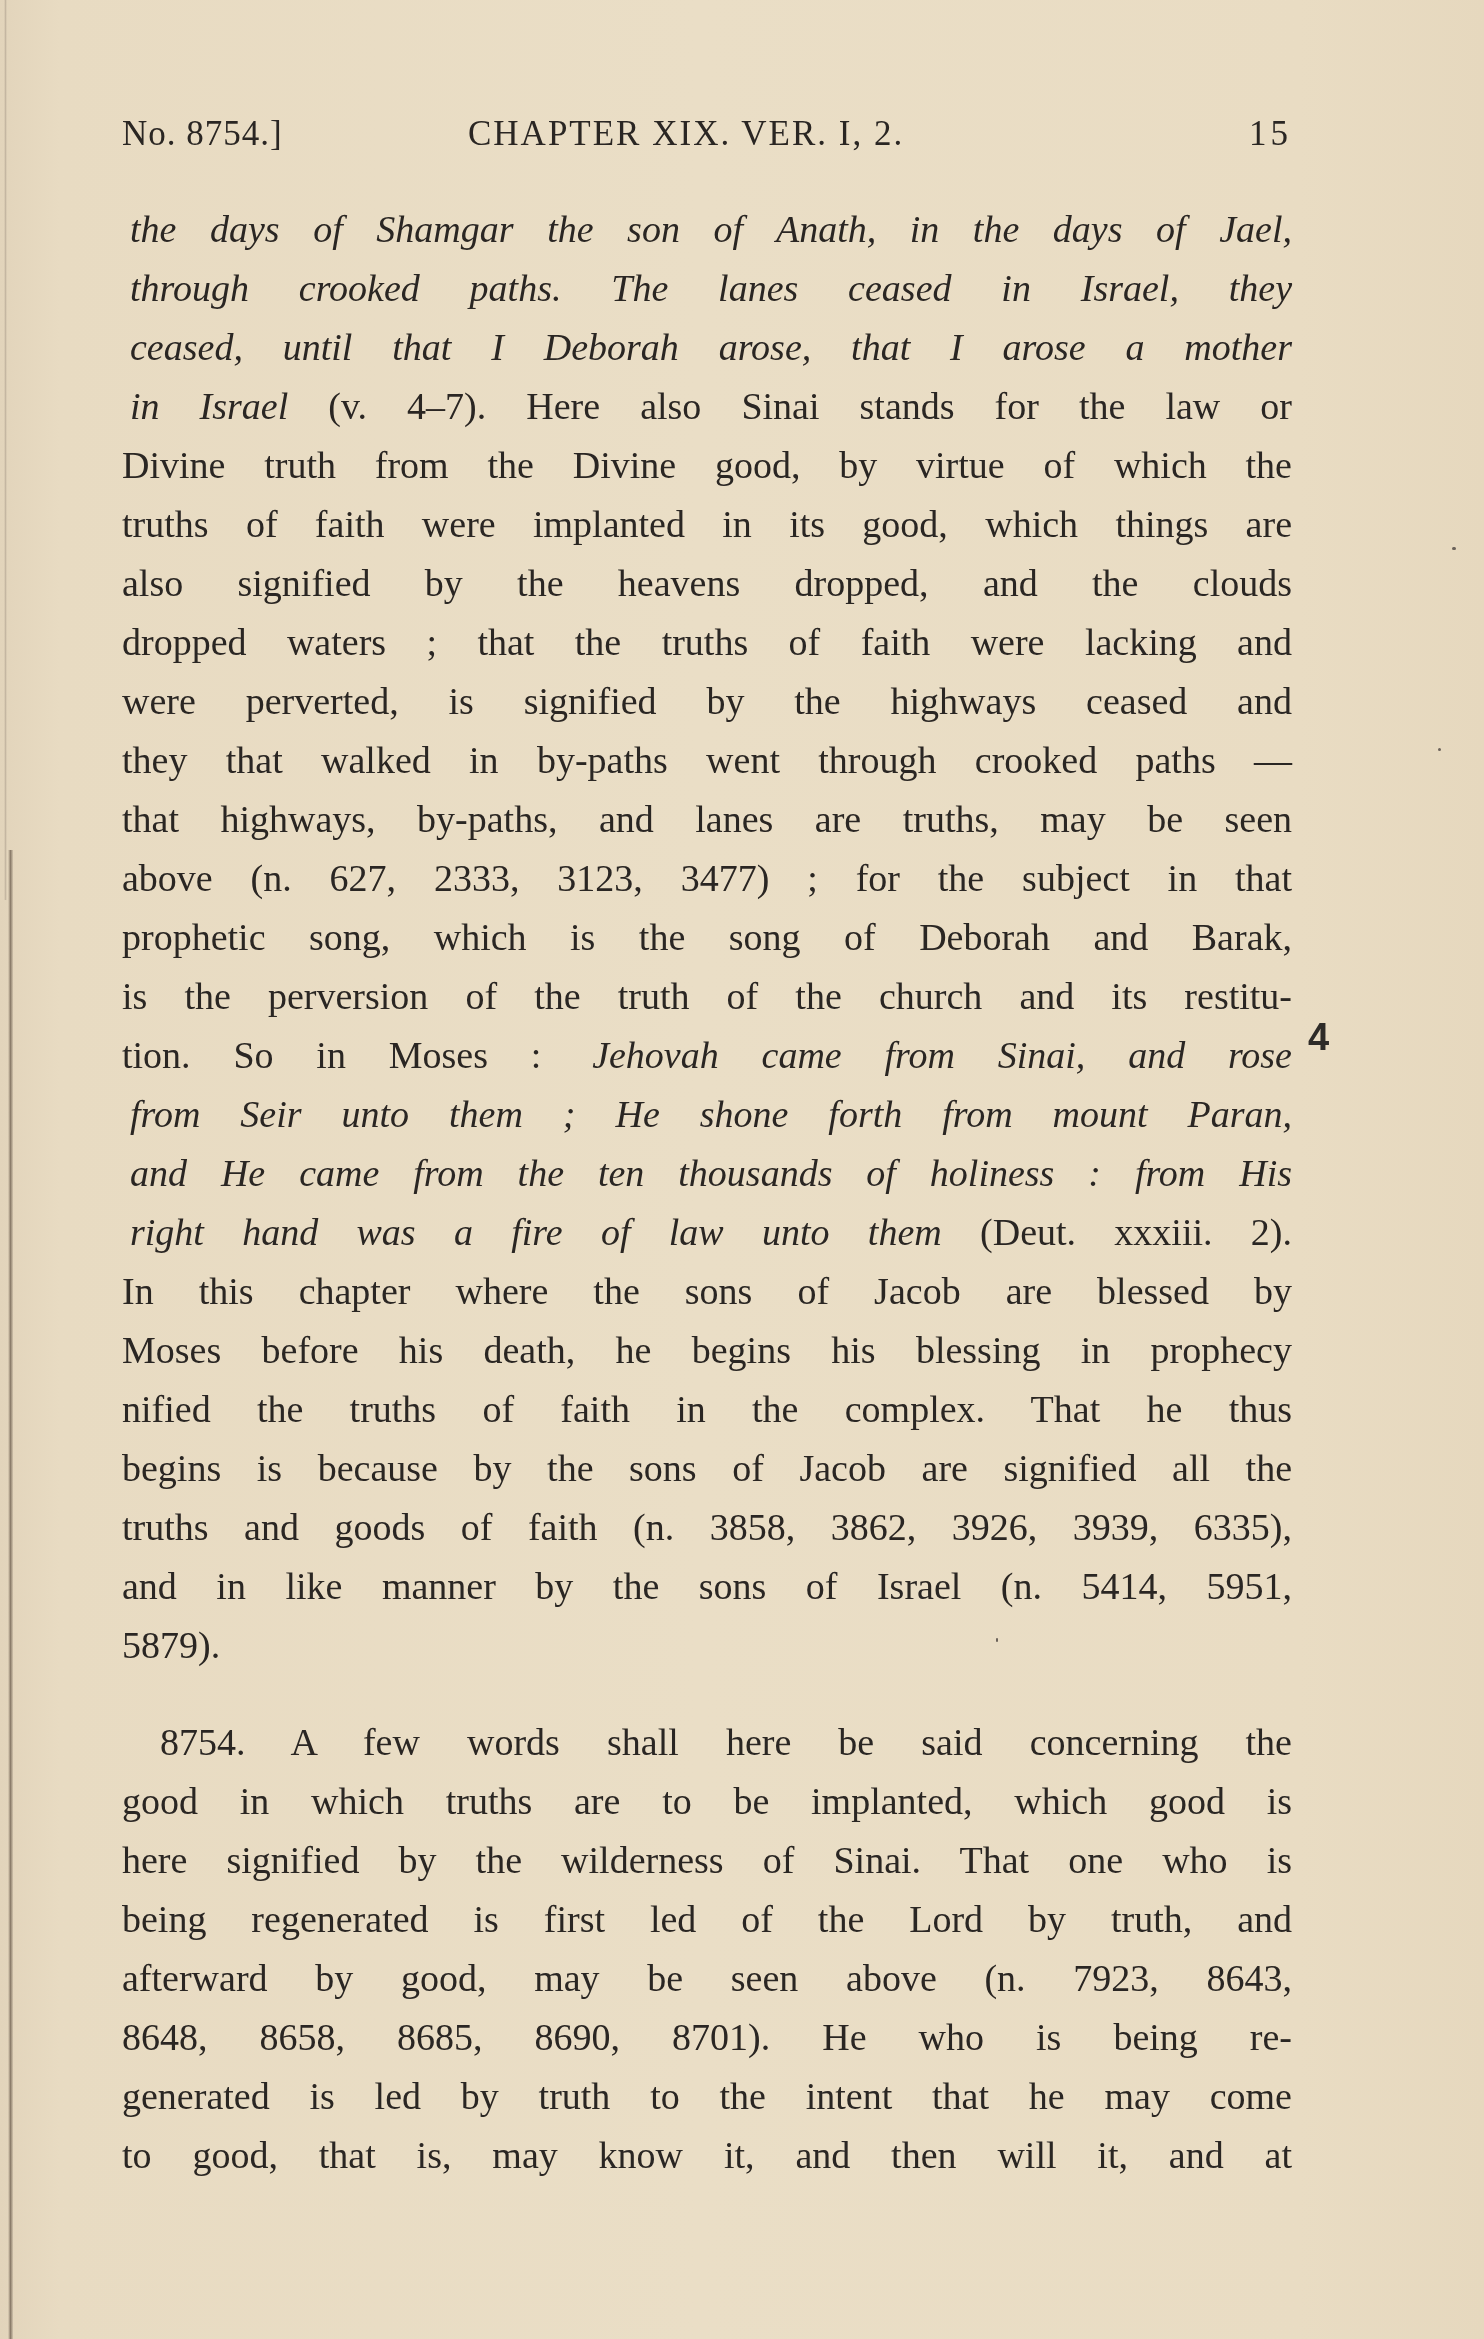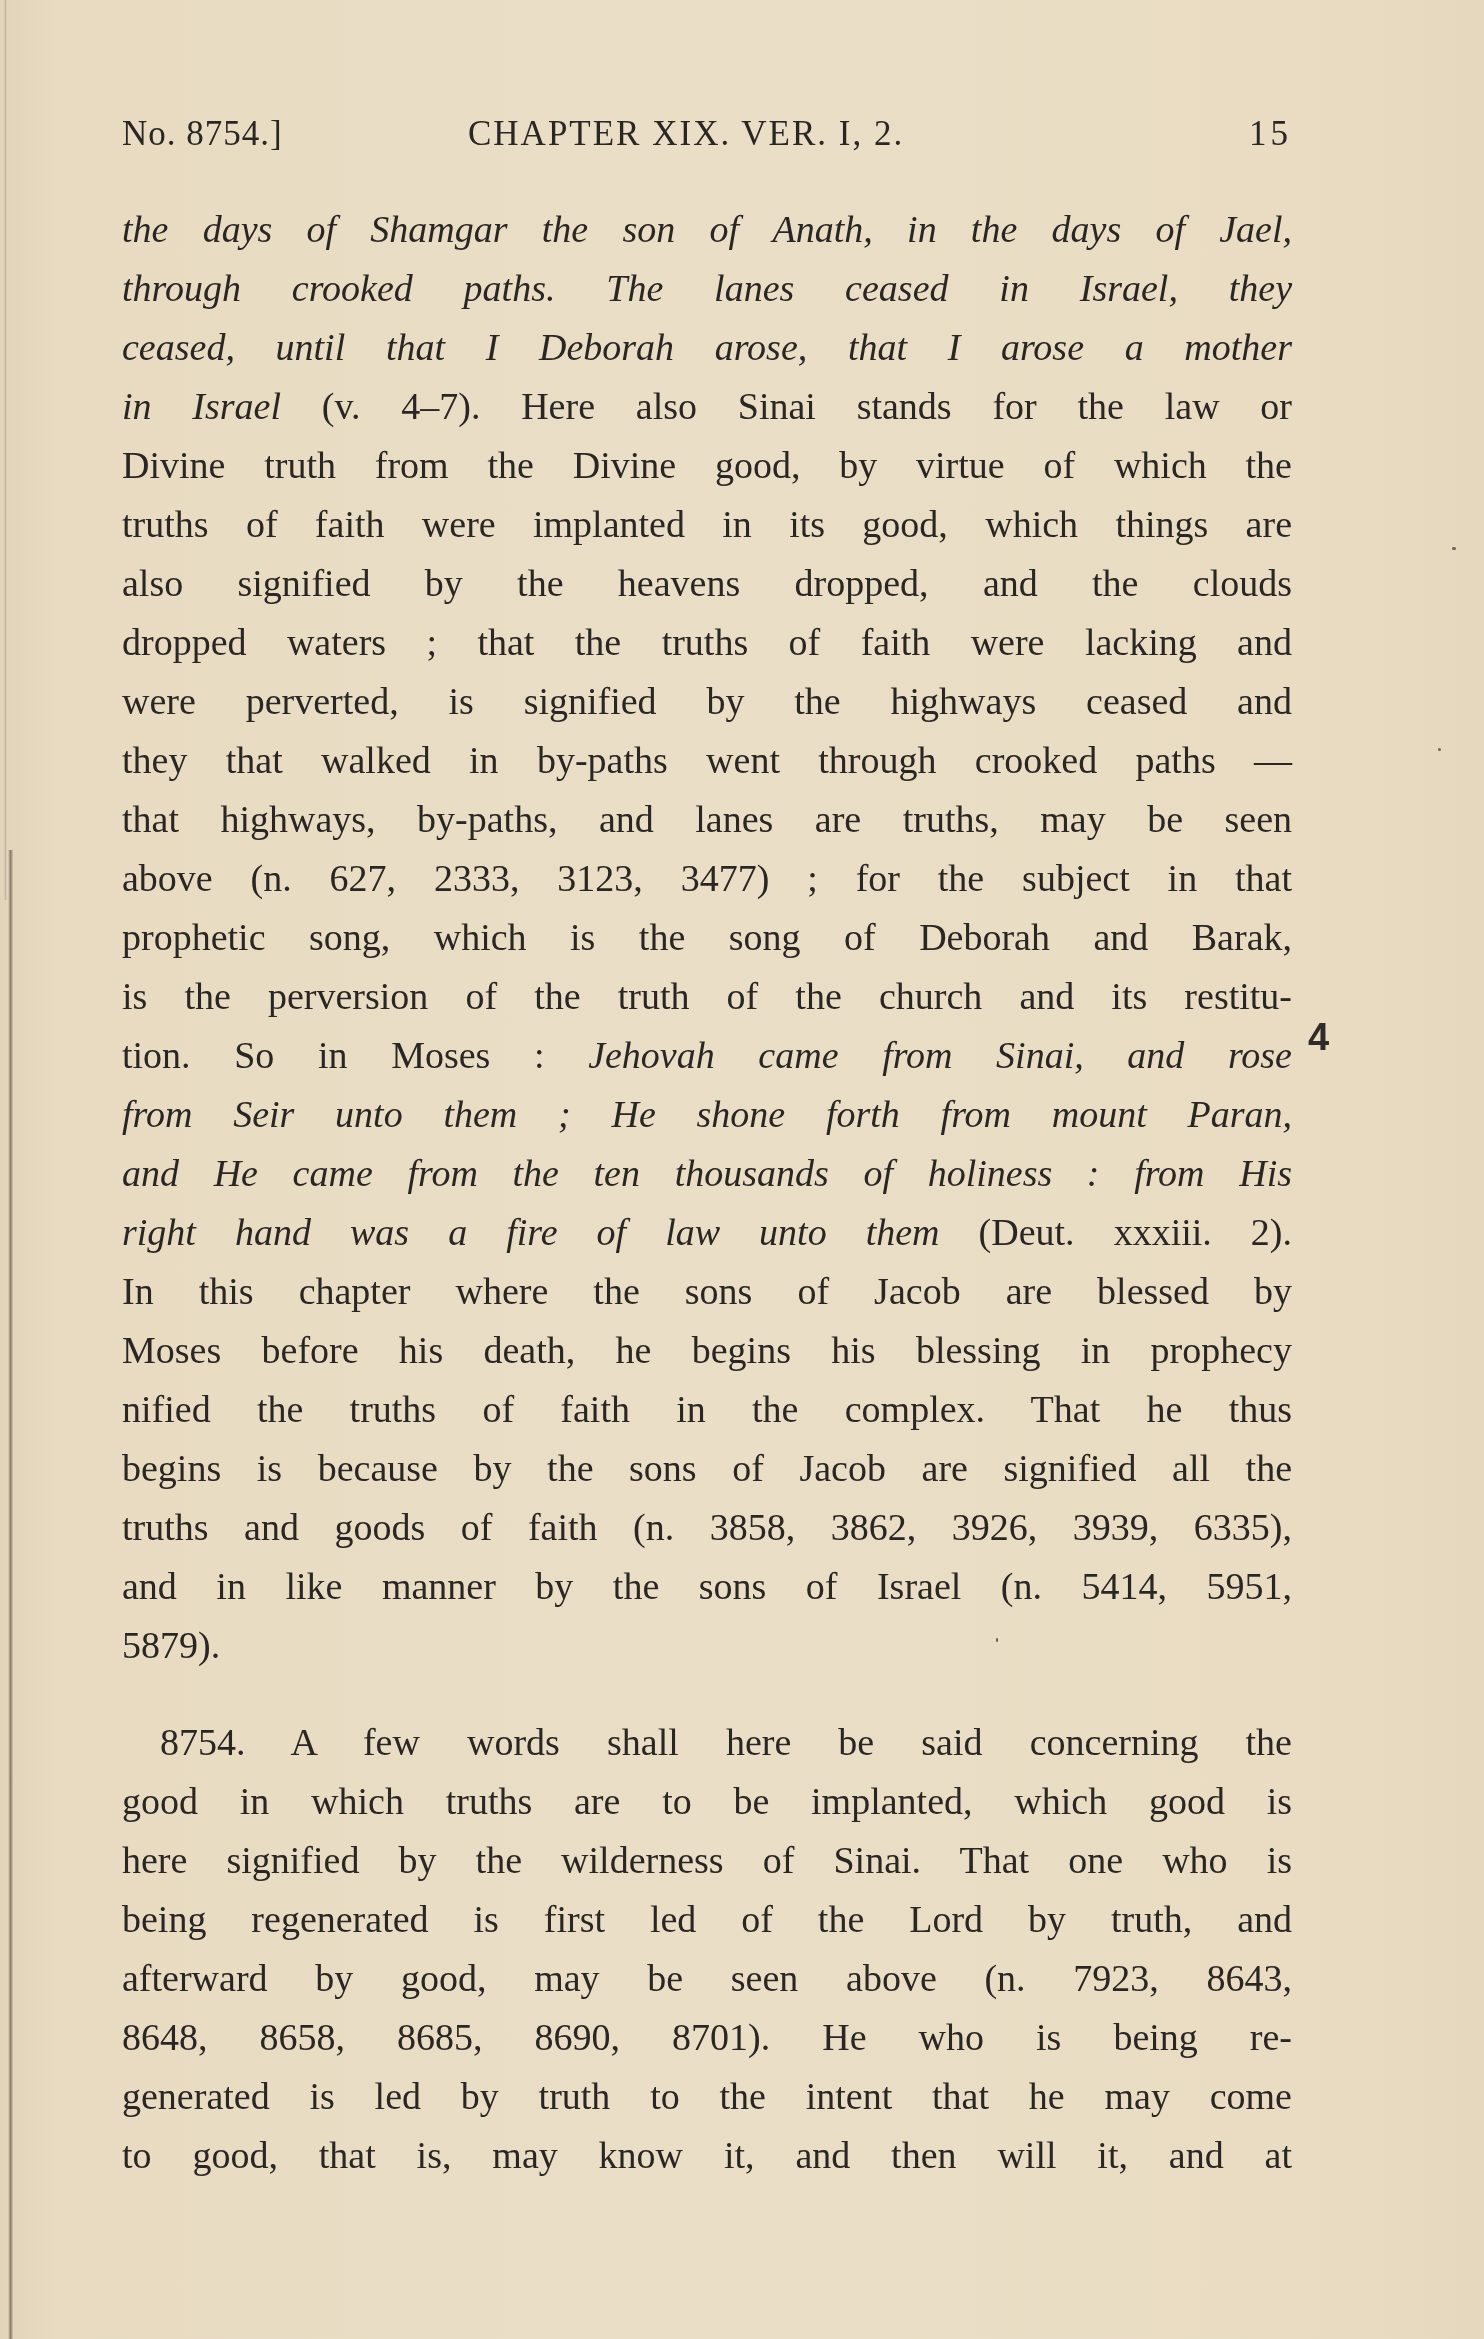--- a/index.html
+++ b/index.html
@@ -49,21 +49,21 @@
   .line {
     height: 59px;
     line-height: 59px;
     font-size: 38px;
     white-space: nowrap;
     text-align: justify;
     text-align-last: justify;
   }
   .line.last { text-align-last: left; }
   .line.indent { padding-left: 38px; margin-top: 38px; }
-  .it { font-style: italic; }
+  .it { font-style: italic; margin-left: 8px; }
   .margin-note {
     position: absolute;
     left: 1308px;
     top: 1016px;
     font-size: 38px;
     font-family: "Liberation Sans", "DejaVu Sans", sans-serif;
     font-weight: bold;
     color: #2e2b28;
   }
   .speck {

